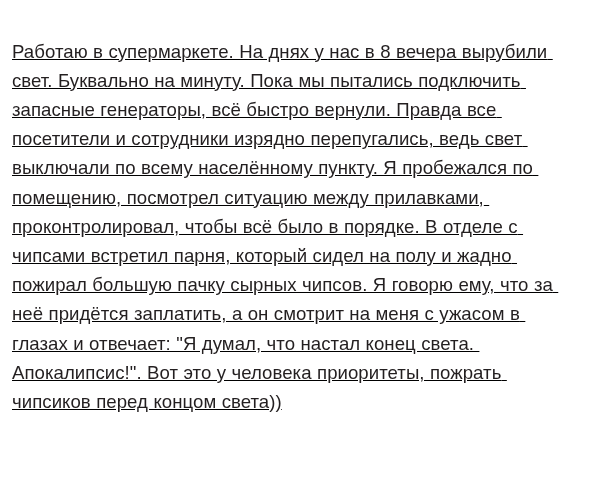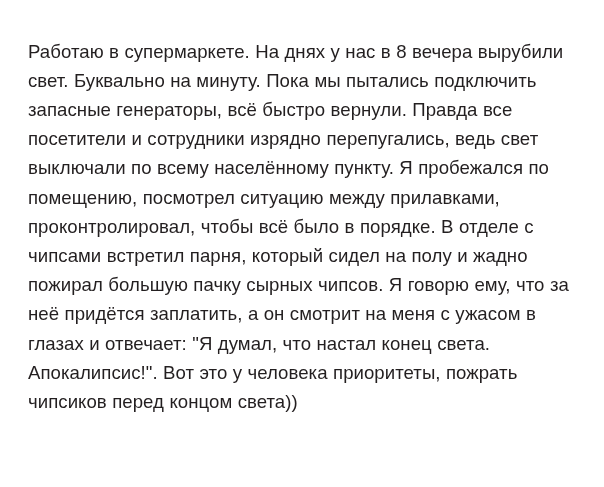--- a/index.html
+++ b/index.html
@@ -10,22 +10,23 @@
     width: 604px;
     height: 487px;
     background: #ffffff;
     font-family: "Liberation Sans", sans-serif;
     overflow: hidden;
   }
   #page {
     width: 596px;
     height: 487px;
     box-sizing: border-box;
-    padding: 18px 24px 10px 28px;
+    padding: 18px 24px 10px 12px;
     background: #ffffff;
+    text-decoration: underline;
   }
   .story-text {
     font-size: 18.6px;
     line-height: 29.2px;
     color: #231f20;
     text-align: left;
     letter-spacing: 0.05px;
     word-spacing: 0.2px;
     white-space: pre-wrap;
   }

